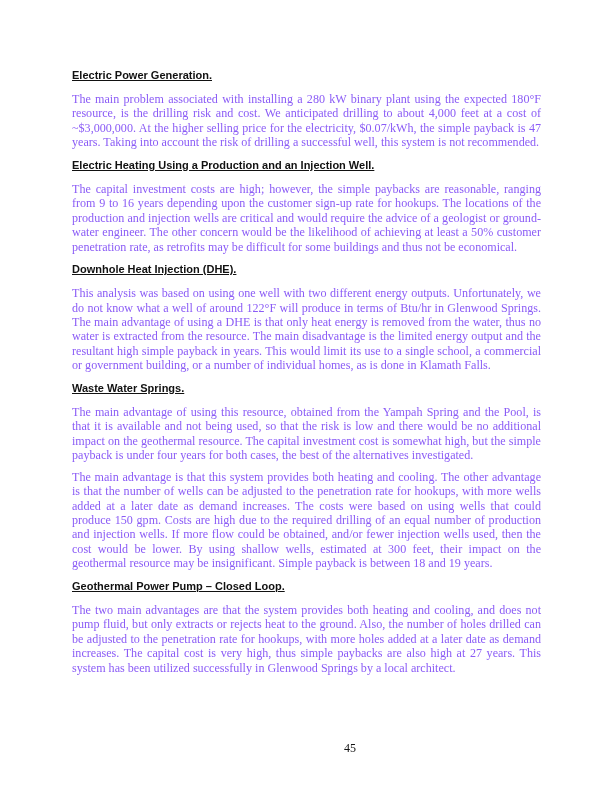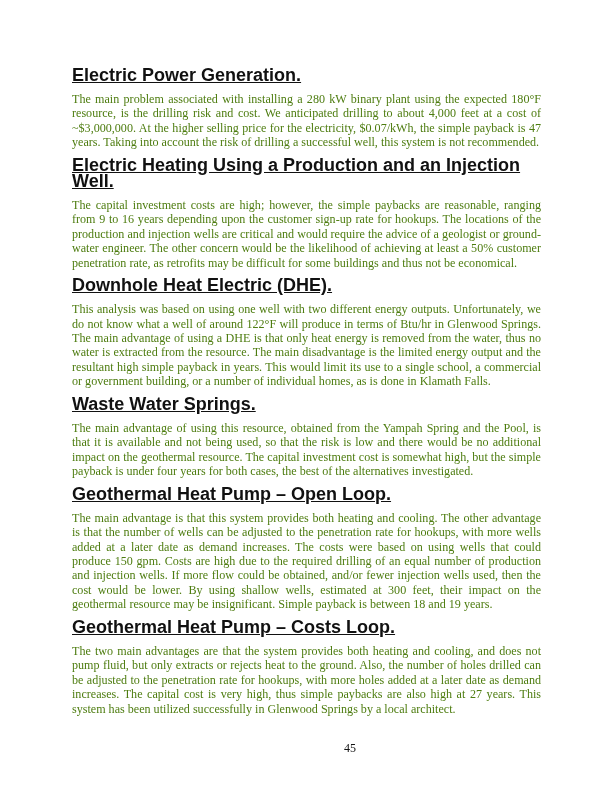--- a/index.html
+++ b/index.html
@@ -5,34 +5,34 @@
     html, body { margin: 0; padding: 0; background: #ffffff; }
     body { width: 612px; height: 792px; position: relative; overflow: hidden; }
     .page {
       position: absolute; left: 72px; top: 67px; width: 469px;
       color: #111;
     }
     .section { margin: 0; }
     .heading {
       font-family: "Liberation Sans", sans-serif;
       font-weight: bold;
-      font-size: 18px;
+      font-size: 11px;
       text-decoration: underline;
       text-underline-offset: 1px;
       margin: 0 0 9px 0;
       line-height: 16px;
       color: #111;
     }
     .para {
       font-family: "Liberation Serif", serif;
       font-size: 12.1px;
       line-height: 14.45px;
       text-align: justify;
       margin: 0 0 7px 0;
-      color: #4d7c0f;
+      color: #8b5cf6;
     }
     .pagenum {
       position: absolute; left: 0; width: 612px; top: 741px;
       text-align: center;
       font-family: "Liberation Serif", serif;
       font-size: 12px; color: #111; padding-left: 44px;
     }
   </style>
 </head>
 <body>
@@ -40,30 +40,29 @@
 <div class="page">
   <div class="section">
     <h2 class="heading">Electric Power Generation.</h2>
     <p class="para">The main problem associated with installing a 280 kW binary plant using the expected 180°F resource, is the drilling risk and cost.  We anticipated drilling to about 4,000 feet at a cost of ~$3,000,000.  At the higher selling price for the electricity, $0.07/kWh, the simple payback is 47 years.  Taking into account the risk of drilling a successful well, this system is not recommended.</p>
   </div>
   <div class="section">
     <h2 class="heading">Electric Heating Using a Production and an Injection Well.</h2>
     <p class="para">The capital investment costs are high; however, the simple paybacks are reasonable, ranging from 9 to 16 years depending upon the customer sign-up rate for hookups.  The locations of the production and injection wells are critical and would require the advice of a geologist or ground-water engineer.   The other concern would be the likelihood of achieving at least a 50% customer penetration rate, as retrofits may be difficult for some buildings and thus not be economical.</p>
   </div>
   <div class="section">
-    <h2 class="heading">Downhole Heat Electric (DHE).</h2>
+    <h2 class="heading">Downhole Heat Injection (DHE).</h2>
     <p class="para">This analysis was based on using one well with two different energy outputs.  Unfortunately, we do not know what a well of around 122°F will produce in terms of Btu/hr in Glenwood Springs.  The main advantage of using a DHE is that only heat energy is removed from the water, thus no water is extracted from the resource.  The main disadvantage is the limited energy output and the resultant high simple payback in years.  This would limit its use to a single school, a commercial or government building, or a number of individual homes, as is done in Klamath Falls.</p>
   </div>
   <div class="section">
     <h2 class="heading">Waste Water Springs.</h2>
     <p class="para">The main advantage of using this resource, obtained from the Yampah Spring and the Pool, is that it is available and not being used, so that the risk is low and there would be no additional impact on the geothermal resource.  The capital investment cost is somewhat high, but the simple payback is under four years for both cases, the best of the alternatives investigated.</p>
   </div>
   <div class="section">
-    <h2 class="heading">Geothermal Heat Pump – Open Loop.</h2>
     <p class="para">The main advantage is that this system provides both heating and cooling.  The other advantage is that the number of wells can be adjusted to the penetration rate for hookups, with more wells added at a later date as demand increases.  The costs were based on using wells that could produce 150 gpm.  Costs are high due to the required drilling of an equal number of production and injection wells.  If more flow could be obtained, and/or fewer injection wells used, then the cost would be lower.  By using shallow wells, estimated at 300 feet, their impact on the geothermal resource may be insignificant.  Simple payback is between 18 and 19 years.</p>
   </div>
   <div class="section">
-    <h2 class="heading">Geothermal Heat Pump – Costs Loop.</h2>
+    <h2 class="heading">Geothermal Power Pump – Closed Loop.</h2>
     <p class="para">The two main advantages are that the system provides both heating and cooling, and does not pump fluid, but only extracts or rejects heat to the ground.  Also, the number of holes drilled can be adjusted to the penetration rate for hookups, with more holes added at a later date as demand increases.  The capital cost is very high, thus simple paybacks are also high at 27 years.  This system has been utilized successfully in Glenwood Springs by a local architect.</p>
   </div>
 </div>
 
 <div class="pagenum">45</div>
 
 </body></html>

